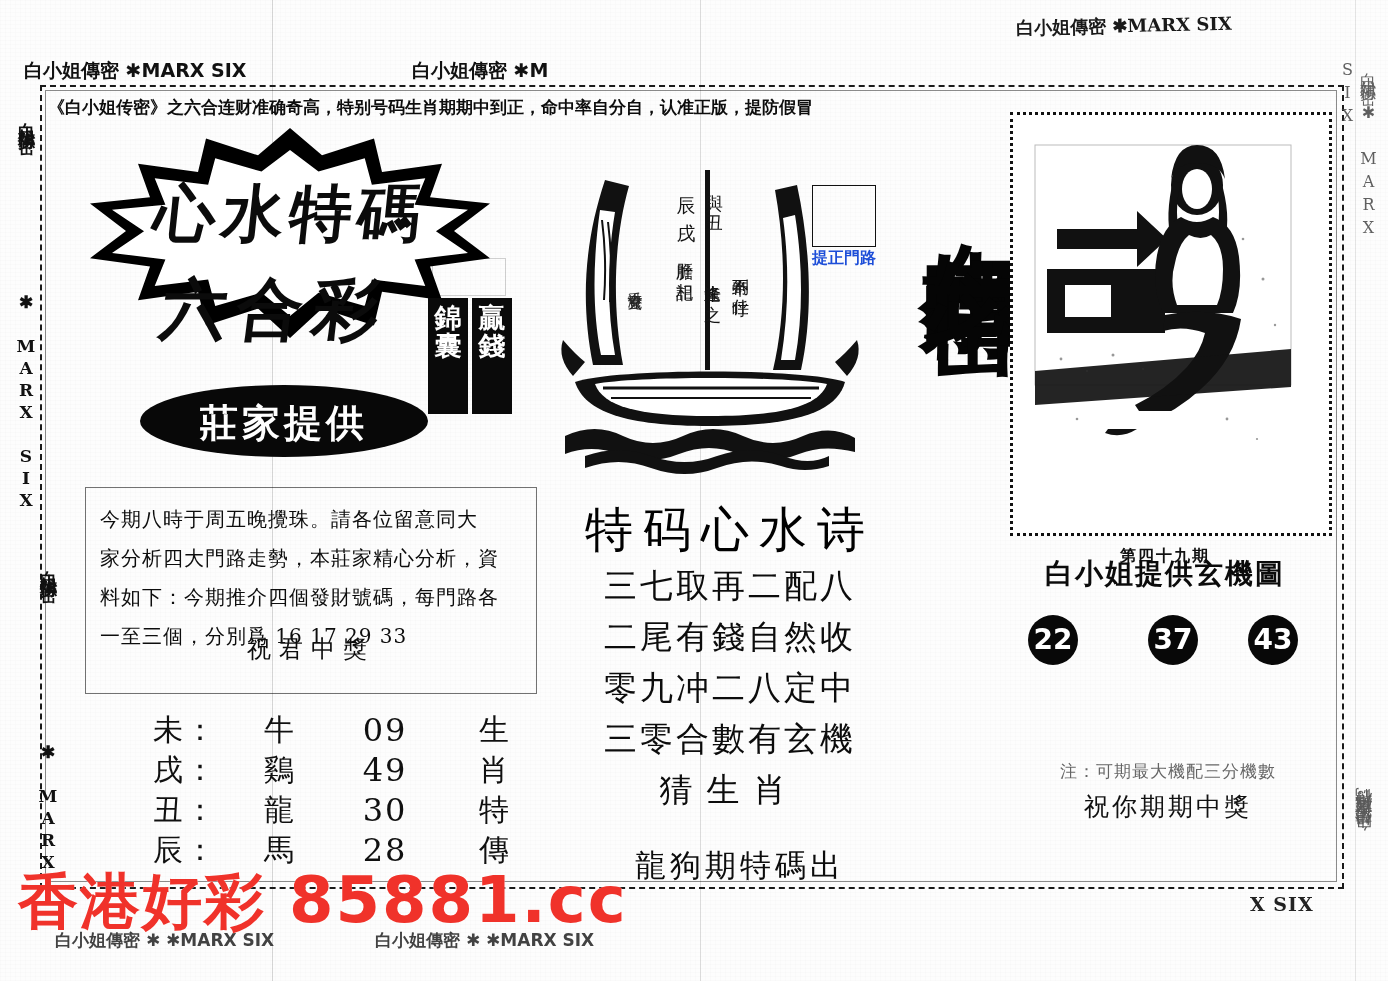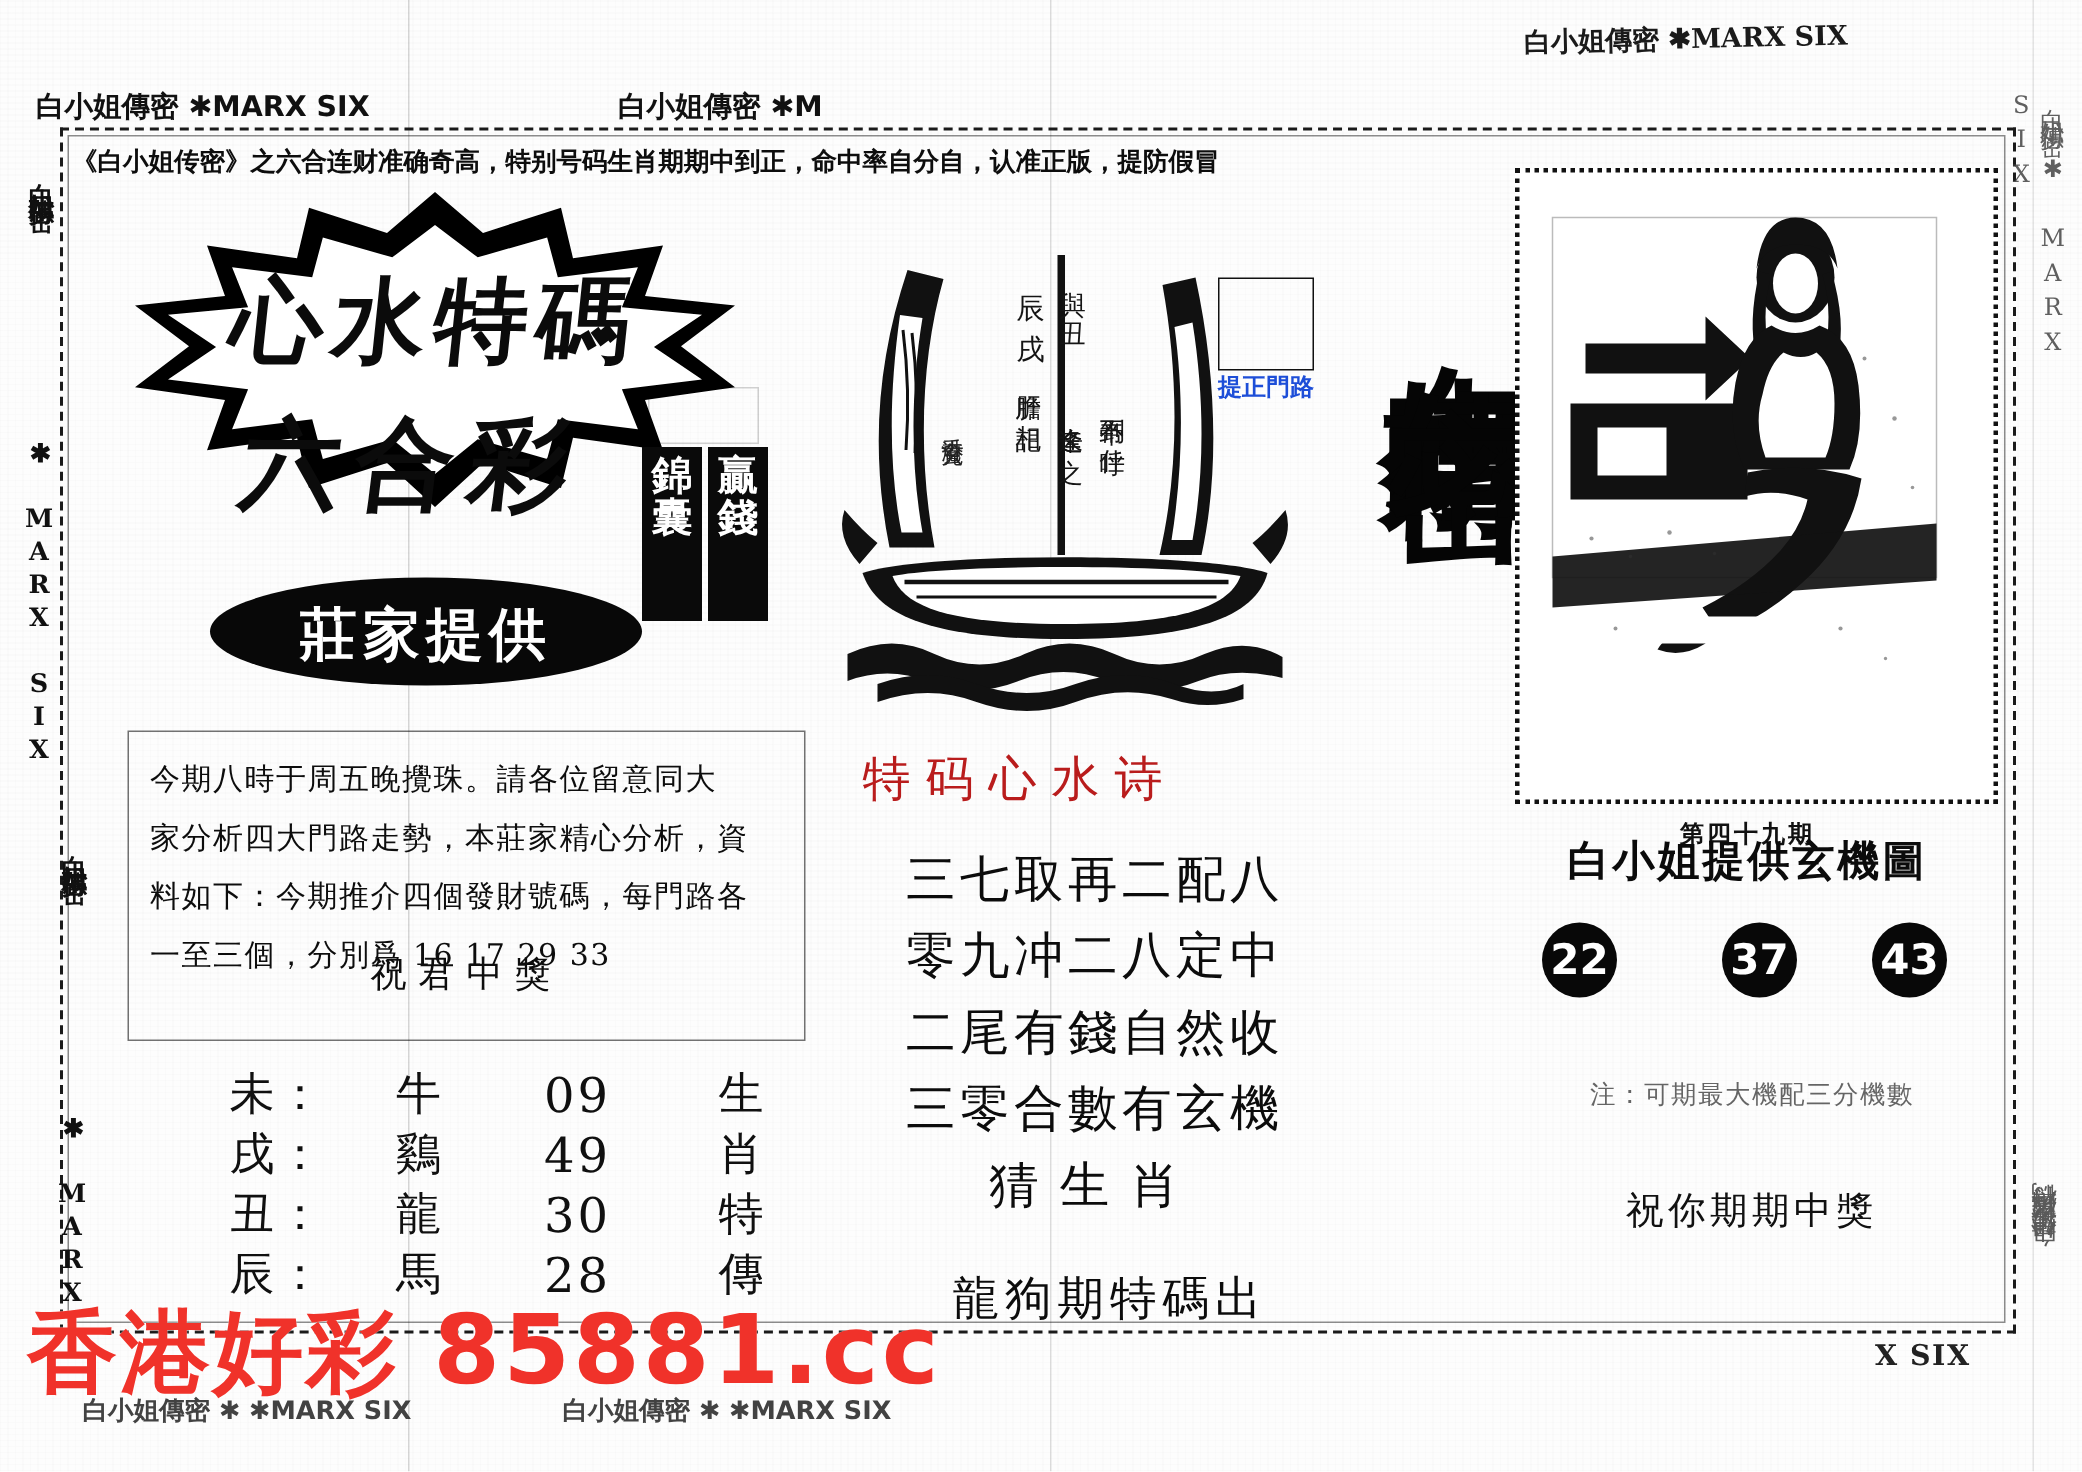--- a/index.html
+++ b/index.html
@@ -158,22 +158,22 @@
     border:1.5px solid #111;
   }
   .smallbox-label{
     position:absolute;left:804px;top:248px;width:80px;text-align:center;
     font-size:16px;font-weight:bold;color:#1d4ed8;letter-spacing:0px;
     font-family:"DejaVu Serif","Liberation Serif",serif;
   }
 
   
   .poem-title{
-    position:absolute;left:575px;top:498px;width:310px;
-    font-size:32px;letter-spacing:10px;color:#b91c1c;
+    position:absolute;left:575px;top:498px;width:310px;text-align:center;
+    font-size:48px;letter-spacing:10px;color:#000000;
     font-family:"DejaVu Serif","Liberation Serif",serif;
   }
   .poem{
     position:absolute;left:565px;top:560px;width:330px;
   }
   .poem div{
     font-size:33px;line-height:51px;letter-spacing:3px;color:#0c0c0c;
     text-align:center;
     font-family:"DejaVu Serif","Liberation Serif",serif;
   }
@@ -212,21 +212,21 @@
     font-family:"DejaVu Serif","Liberation Serif",serif;
   }
   .balls{position:absolute;left:1010px;top:615px;width:310px;height:56px;}
   .ball{
     position:absolute;width:50px;height:50px;border-radius:50%;
     background:#080808;color:#fff;text-align:center;line-height:50px;
     font-size:28px;font-weight:bold;
     font-family:"DejaVu Sans","Liberation Sans",sans-serif;
   }
   .notice{
-    position:absolute;left:1018px;top:718px;width:300px;text-align:center;
+    position:absolute;left:1018px;top:760px;width:300px;text-align:center;
     font-size:17px;color:#333;letter-spacing:1px;
     font-family:"DejaVu Serif","Liberation Serif",serif;
     opacity:.75;
   }
   .zhu{
     position:absolute;left:1018px;top:790px;width:300px;text-align:center;
     font-size:25px;color:#111;letter-spacing:3px;
     font-family:"DejaVu Serif","Liberation Serif",serif;
   }
   .publisher{
@@ -394,22 +394,22 @@
   <div class="boat-verse2">
     <span>香港玄兒</span>
   </div>
 
   <div class="smallbox"></div>
   <div class="smallbox-label">提正門路</div>
 
   <div class="poem-title">特码心水诗</div>
   <div class="poem">
     <div>三七取再二配八</div>
+    <div>二尾有錢自然收</div>
     <div>零九冲二八定中</div>
-    <div>二尾有錢自然收</div>
     <div>三零合數有玄機</div>
     <div class="short">猜生肖</div>
   </div>
   <div class="poem-last">龍狗期特碼出</div>
 
   <div class="bigtitle">白小姐傳密</div>
 
   <div class="photo-frame">
     <div class="photo">
       <svg width="296" height="398" viewBox="0 0 296 398">

